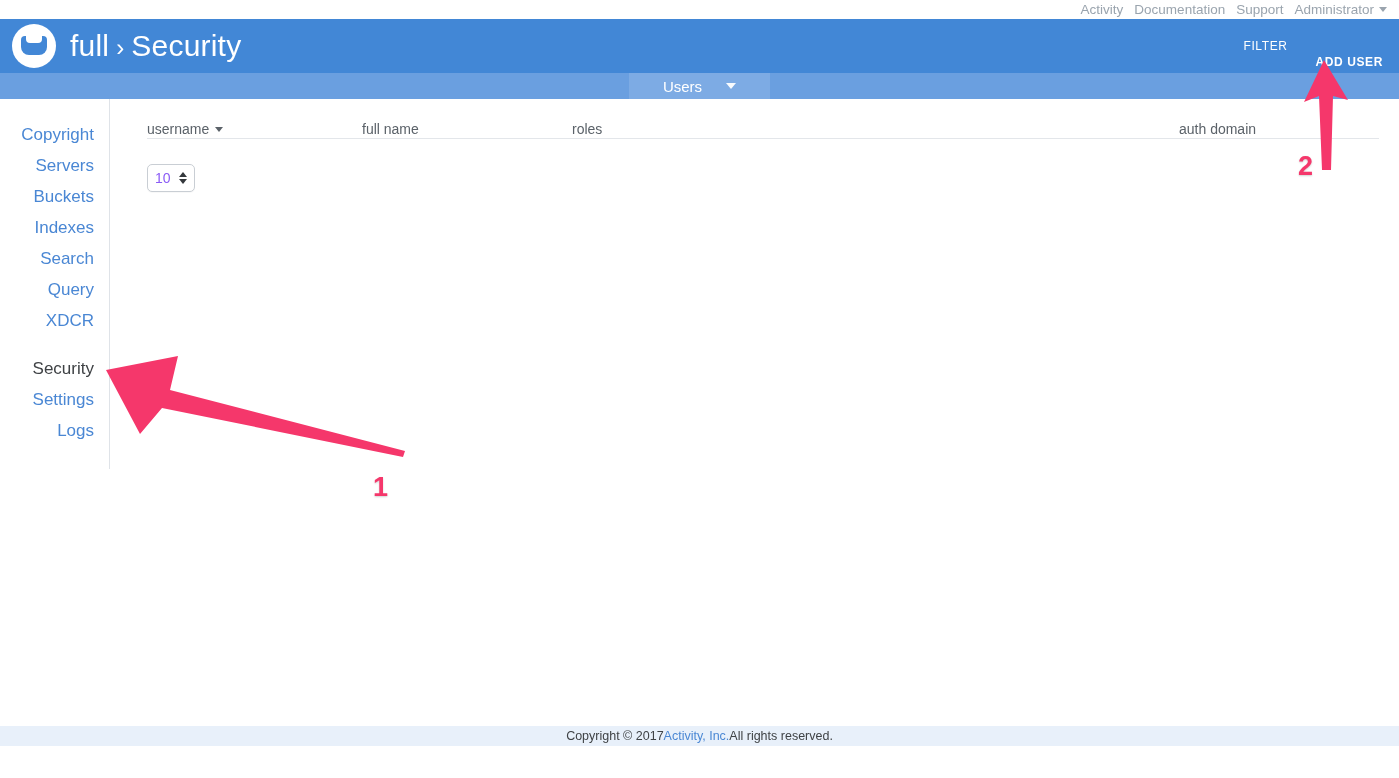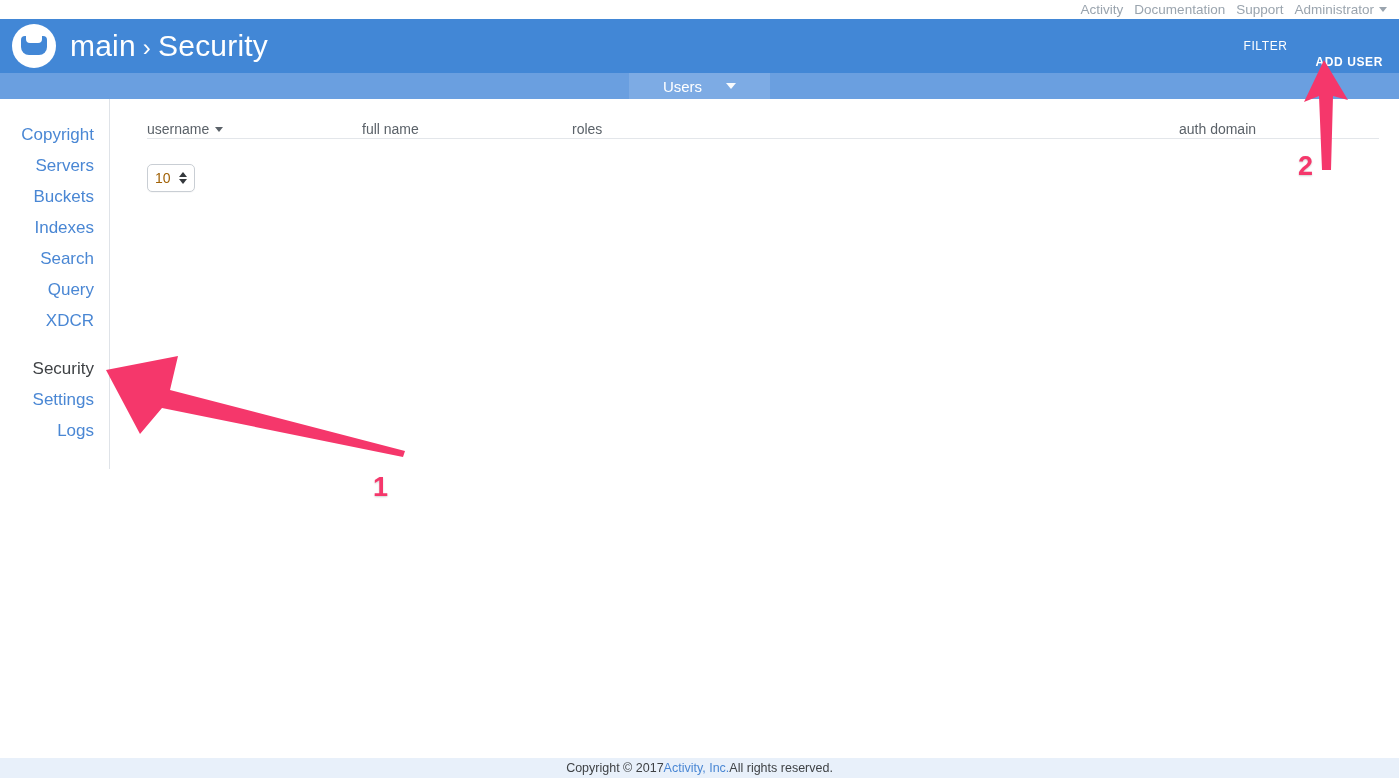--- a/index.html
+++ b/index.html
@@ -113,32 +113,32 @@
   .empty-row {
     margin-top: 8px; height: 48px; background: #f5f6f8;
     display: flex; align-items: center; justify-content: center;
     font-size: 14.5px; color: #3f4245;
   }
   .pagesize {
     margin-top: 25px; width: 48px; height: 28px; border: 1px solid #c9ced4;
     border-radius: 5px; background: #ffffff; display: flex; align-items: center;
     padding: 0 7px; cursor: pointer; box-shadow: 0 1px 1px rgba(0,0,0,.03);
   }
-  .pagesize .val { font-size: 14px; color: #a16207; }
+  .pagesize .val { font-size: 14px; color: #8b5cf6; }
   .pagesize .stepper {
     margin-left: auto; display: flex; flex-direction: column; gap: 2px; line-height: 0;
   }
   .pagesize .up, .pagesize .dn { width: 0; height: 0;
     border-left: 4px solid transparent; border-right: 4px solid transparent; }
   .pagesize .up { border-bottom: 5px solid #34383c; }
   .pagesize .dn { border-top: 5px solid #34383c; }
 
   
   .footer {
-    position: absolute; left: 0; top: 758px; width: 1399px; height: 20px;
+    position: absolute; left: 0; top: 726px; width: 1399px; height: 20px;
     background: #e8f0fa; display: flex; align-items: center; justify-content: center;
     font-size: 12.5px; color: #3f4245;
   }
   .footer a { color: #4a87d4; text-decoration: none; }
 
   
   .anno { position: absolute; pointer-events: none; }
   .anno-num {
     position: absolute; font-size: 27px; font-weight: 700; color: #f5376b;
     -webkit-text-stroke: 3px #ffffff; paint-order: stroke fill;
@@ -160,21 +160,21 @@
     <a class="tb" href="#">Support</a>
     <a class="tb" href="#"><span>Administrator</span><span class="caret-down"></span></a>
   </div>
 
   <div class="header">
     <div class="logo">
       <div class="cup"></div>
       <div class="notch"></div>
     </div>
     <div class="brand">
-      <span>main</span>
+      <span>full</span>
       <span class="sep">›</span>
       <span>Security</span>
     </div>
     <div class="header-actions">
       <a class="act" href="#">FILTER</a>
       <a class="act bold" href="#">ADD USER</a>
     </div>
   </div>
 
   <div class="tabbar">

